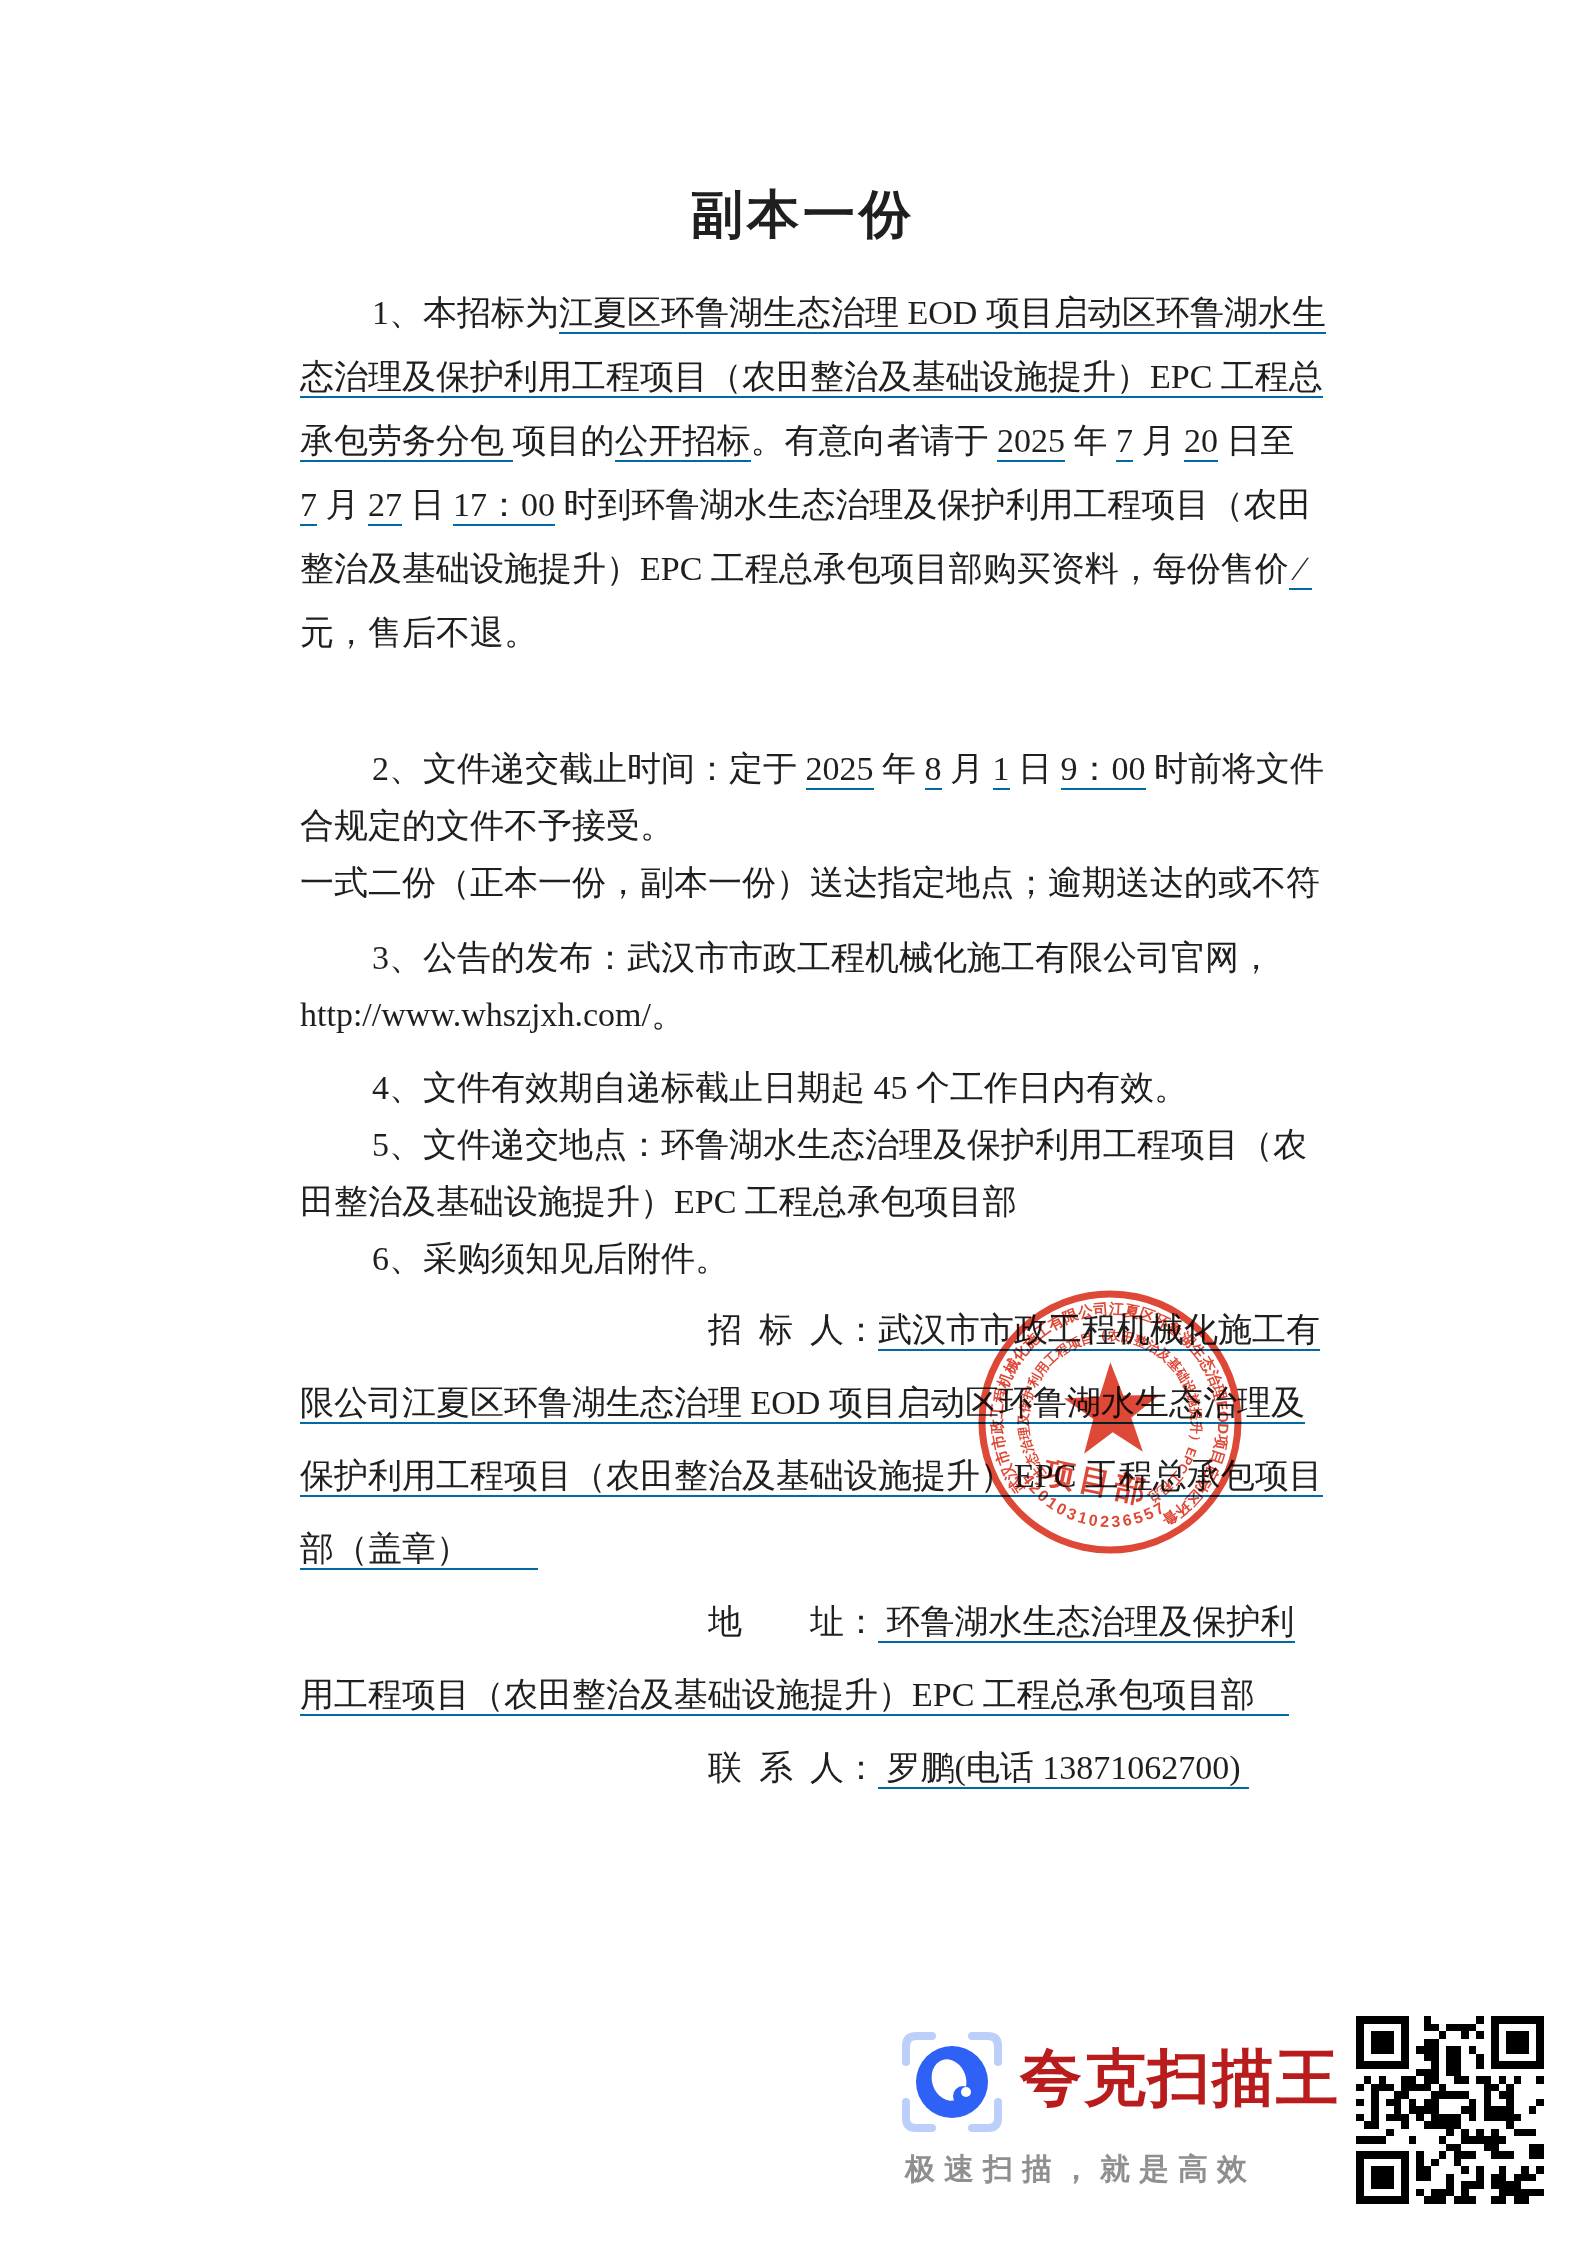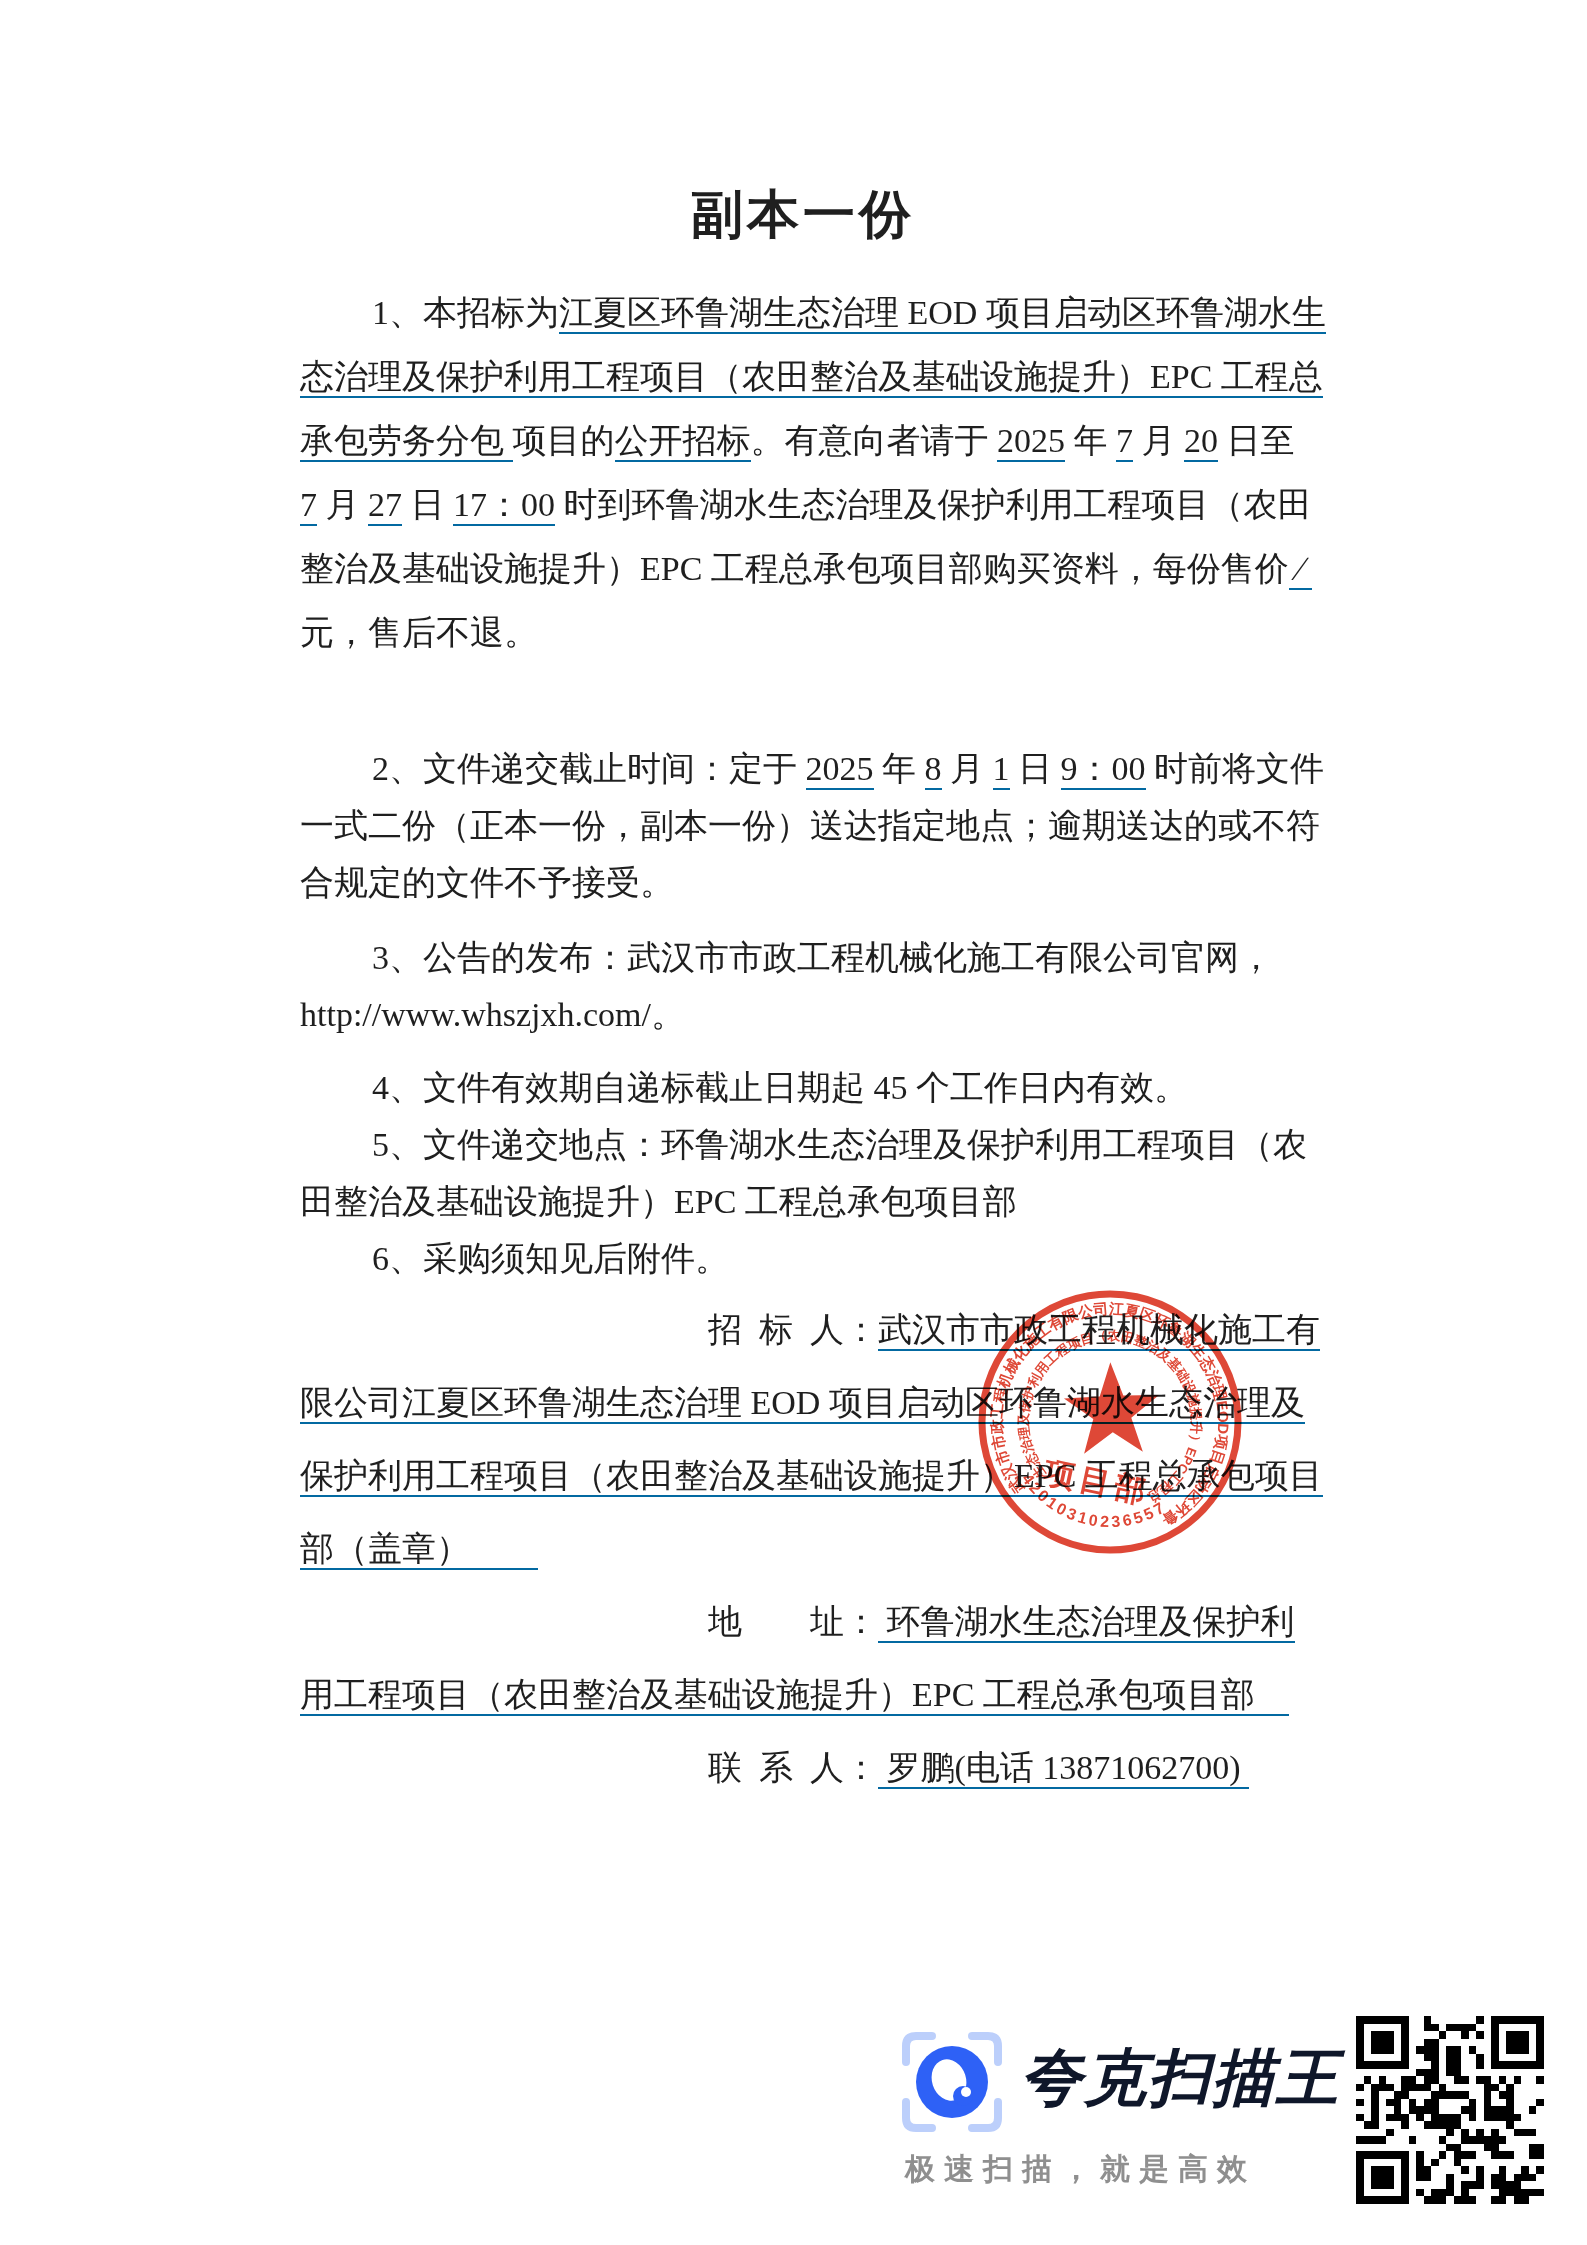--- a/index.html
+++ b/index.html
@@ -12,22 +12,22 @@
   .line{font-size:34px;line-height:44px;white-space:pre;}
   .wide{height:64px;}
   .normal{height:57px;}
   .sigline{height:73px;}
   .indent{padding-left:72px;}
   .label{padding-left:408px;}
   .u{border-bottom:2px solid #0369a1;padding-bottom:1px;}
   #stamp{position:absolute;left:956px;top:1268px;mix-blend-mode:multiply;opacity:.93;}
   #footer-logo{position:absolute;left:900px;top:2030px;}
   #app-name{position:absolute;left:1020px;top:2042px;font-size:62px;line-height:72px;
-            font-weight:900;color:#0f172a;letter-spacing:2px;
-            font-family:"Liberation Sans","DejaVu Sans",sans-serif;font-style:italic;}
+            font-weight:900;color:#b91c1c;letter-spacing:2px;
+            font-family:"Liberation Sans","DejaVu Sans",sans-serif;}
   #tagline{position:absolute;left:905px;top:2146px;font-size:30px;line-height:46px;
            color:#8f8f8f;letter-spacing:9px;font-weight:700;
            font-family:Liberation Serif, serif;}
   #qr{position:absolute;left:1356px;top:2016px;}
   svg text{font-family:"Liberation Sans","DejaVu Sans",sans-serif;}
 </style>
 </head>
 <body>
 
 <div id="page">
@@ -35,22 +35,22 @@
   <div id="doc">
     <h1 id="title">副本一份</h1>
     <div id="doc-lines">
         <div class="line wide indent" style="margin-top: 49px;"><span>1、本招标为</span><span class="u">江夏区环鲁湖生态治理 EOD 项目启动区环鲁湖水生</span></div>
         <div class="line wide"><span class="u">态治理及保护利用工程项目（农田整治及基础设施提升）EPC 工程总</span></div>
         <div class="line wide"><span class="u">承包劳务分包 </span><span>项目的</span><span class="u">公开招标</span><span>。有意向者请于 </span><span class="u">2025</span><span> 年 </span><span class="u">7</span><span> 月 </span><span class="u">20</span><span> 日至</span></div>
         <div class="line wide"><span class="u">7</span><span> 月 </span><span class="u">27</span><span> 日 </span><span class="u">17：00</span><span> 时到环鲁湖水生态治理及保护利用工程项目（农田</span></div>
         <div class="line wide"><span>整治及基础设施提升）EPC 工程总承包项目部购买资料，每份售价</span><span class="u"> ∕ </span></div>
         <div class="line wide"><span>元，售后不退。</span></div>
         <div class="line normal indent" style="margin-top: 72px;"><span>2、文件递交截止时间：定于 </span><span class="u">2025</span><span> 年 </span><span class="u">8</span><span> 月 </span><span class="u">1</span><span> 日 </span><span class="u">9：00</span><span> 时前将文件</span></div>
+        <div class="line normal"><span>合规定的文件不予接受。</span></div>
         <div class="line normal"><span>一式二份（正本一份，副本一份）送达指定地点；逾期送达的或不符</span></div>
-        <div class="line normal"><span>合规定的文件不予接受。</span></div>
         <div class="line normal indent" style="margin-top: 18px;"><span>3、公告的发布：武汉市市政工程机械化施工有限公司官网，</span></div>
         <div class="line normal"><span>http://www.whszjxh.com/。</span></div>
         <div class="line normal indent" style="margin-top: 16px;"><span>4、文件有效期自递标截止日期起 45 个工作日内有效。</span></div>
         <div class="line normal indent" style="margin-top: 0px;"><span>5、文件递交地点：环鲁湖水生态治理及保护利用工程项目（农</span></div>
         <div class="line normal"><span>田整治及基础设施提升）EPC 工程总承包项目部</span></div>
         <div class="line normal indent" style="margin-top: 0px;"><span>6、采购须知见后附件。</span></div>
         <div class="line sigline label" style="margin-top: 14px;"><span>招 标 人：</span><span class="u">武汉市市政工程机械化施工有</span></div>
         <div class="line sigline"><span class="u">限公司江夏区环鲁湖生态治理 EOD 项目启动区环鲁湖水生态治理及</span></div>
         <div class="line sigline"><span class="u">保护利用工程项目（农田整治及基础设施提升）EPC 工程总承包项目</span></div>
         <div class="line sigline"><span class="u">部（盖章）　　</span></div>

